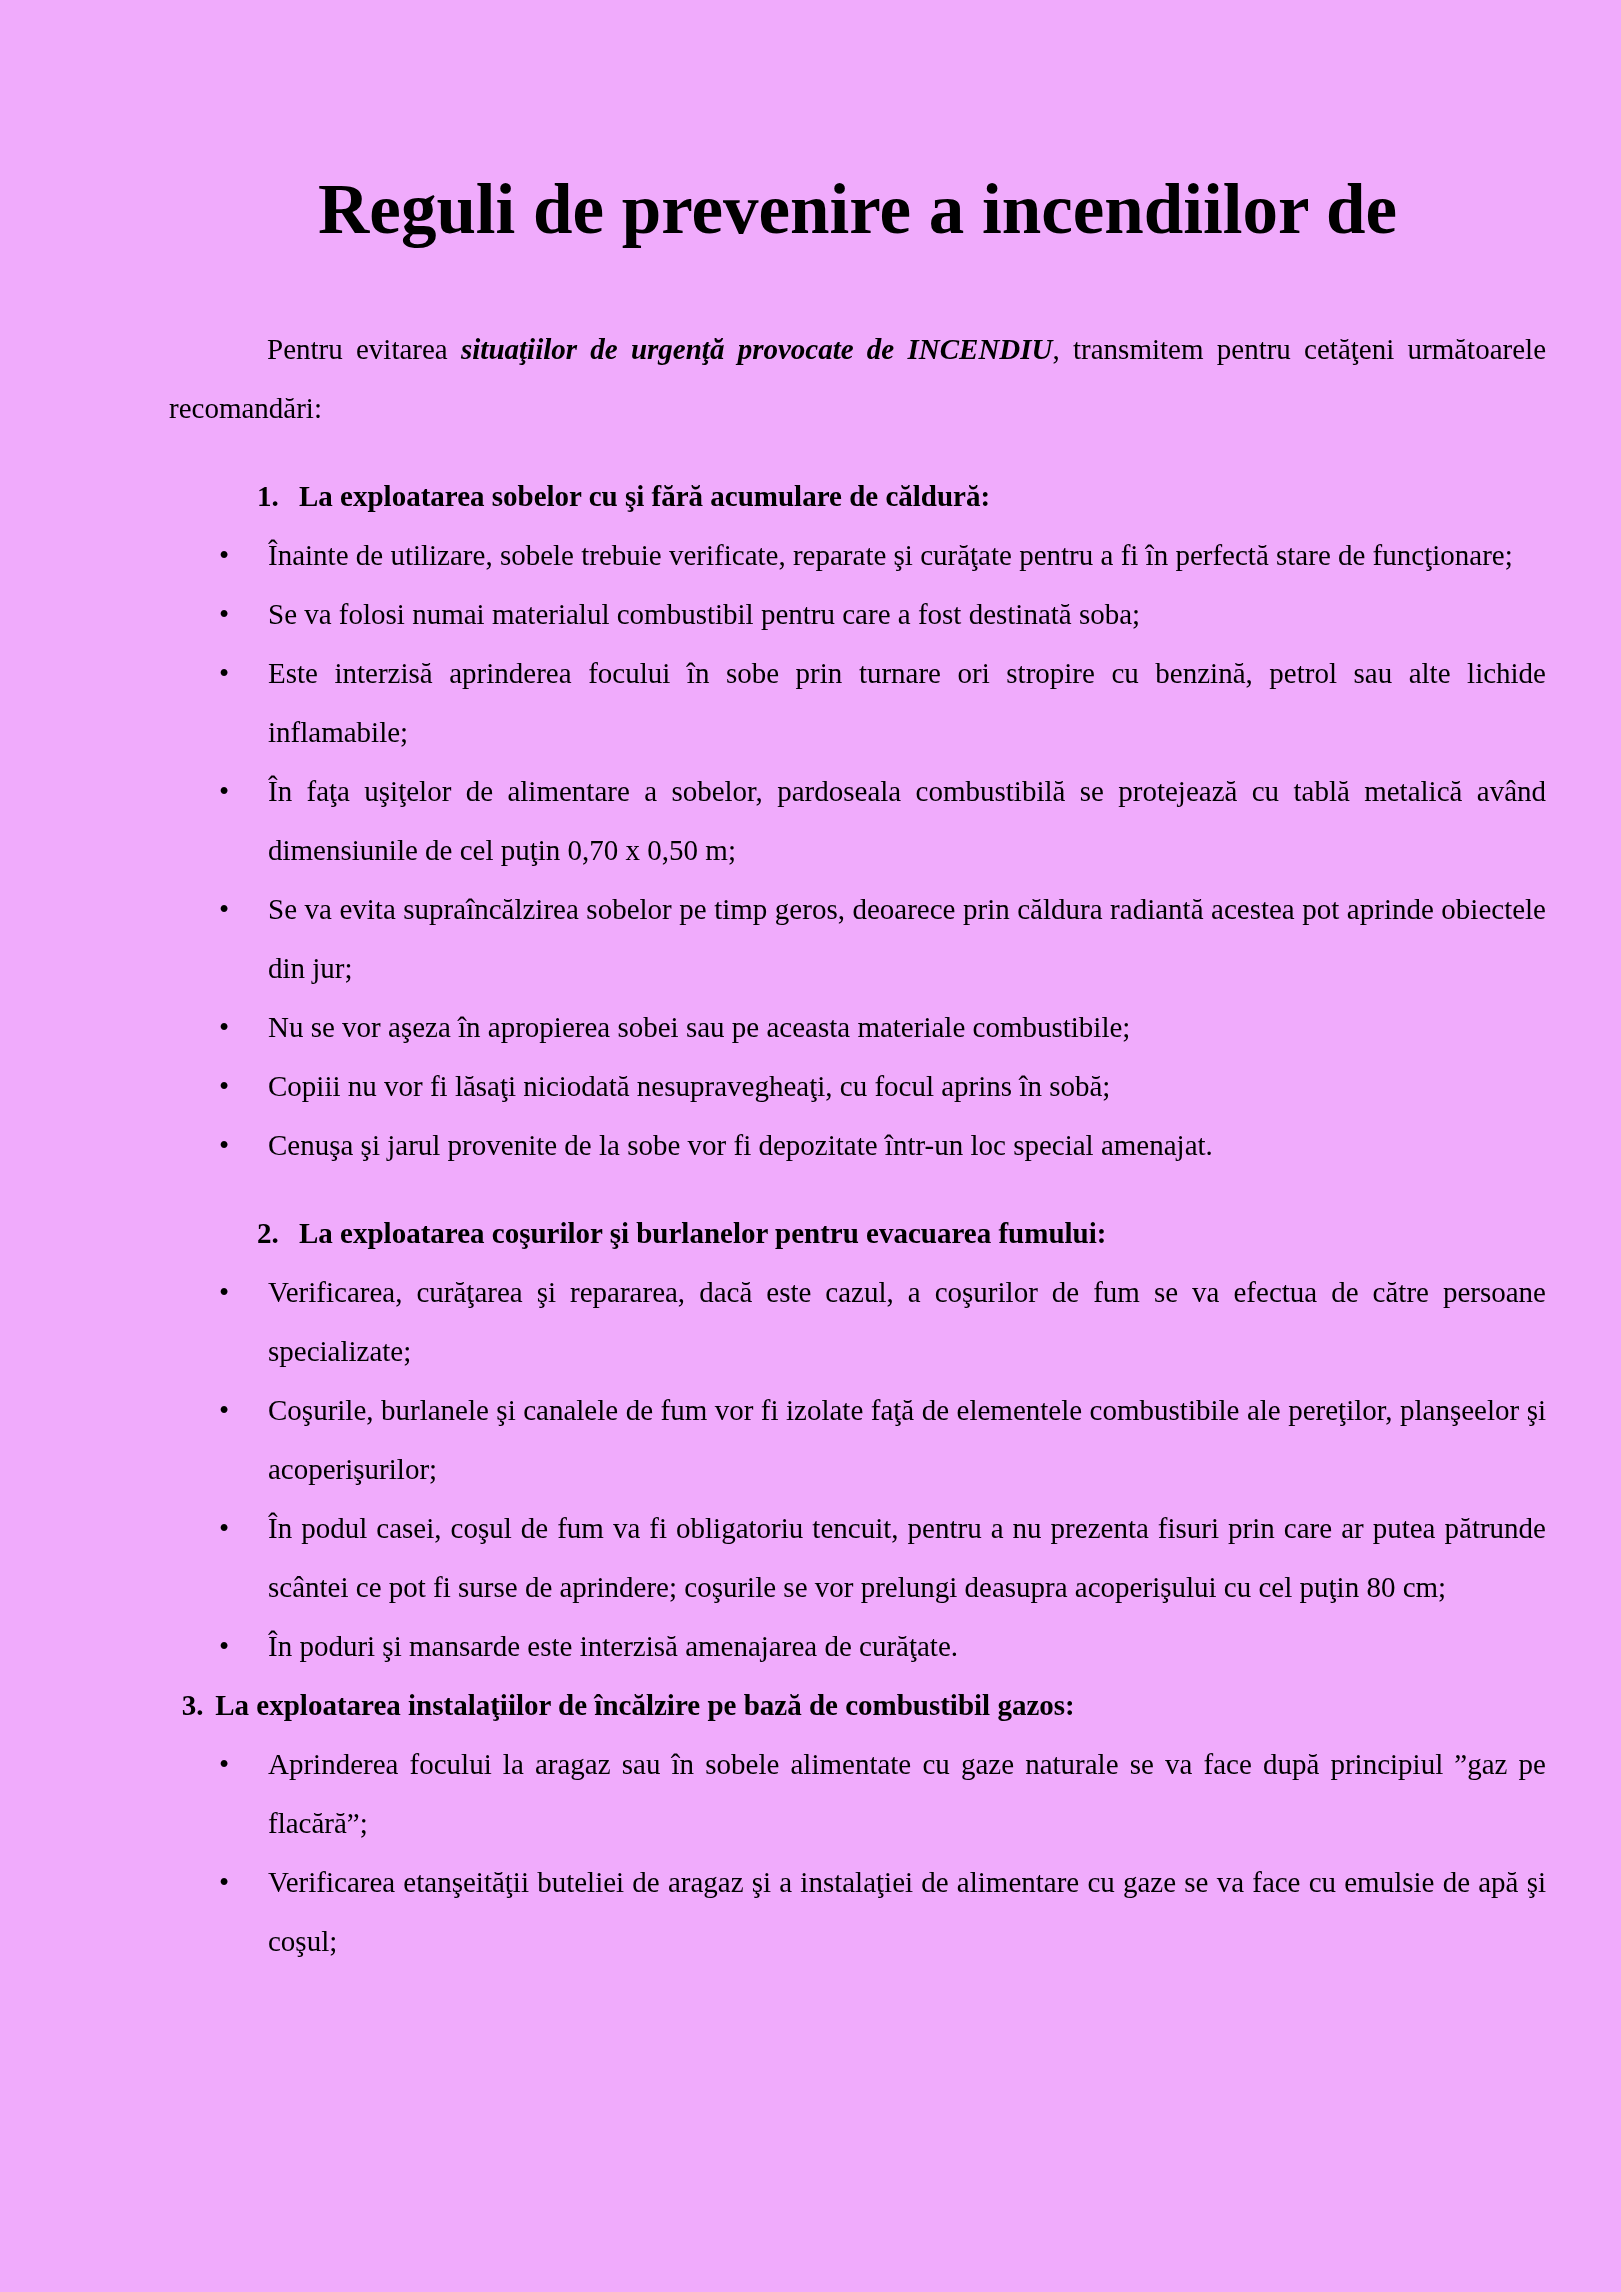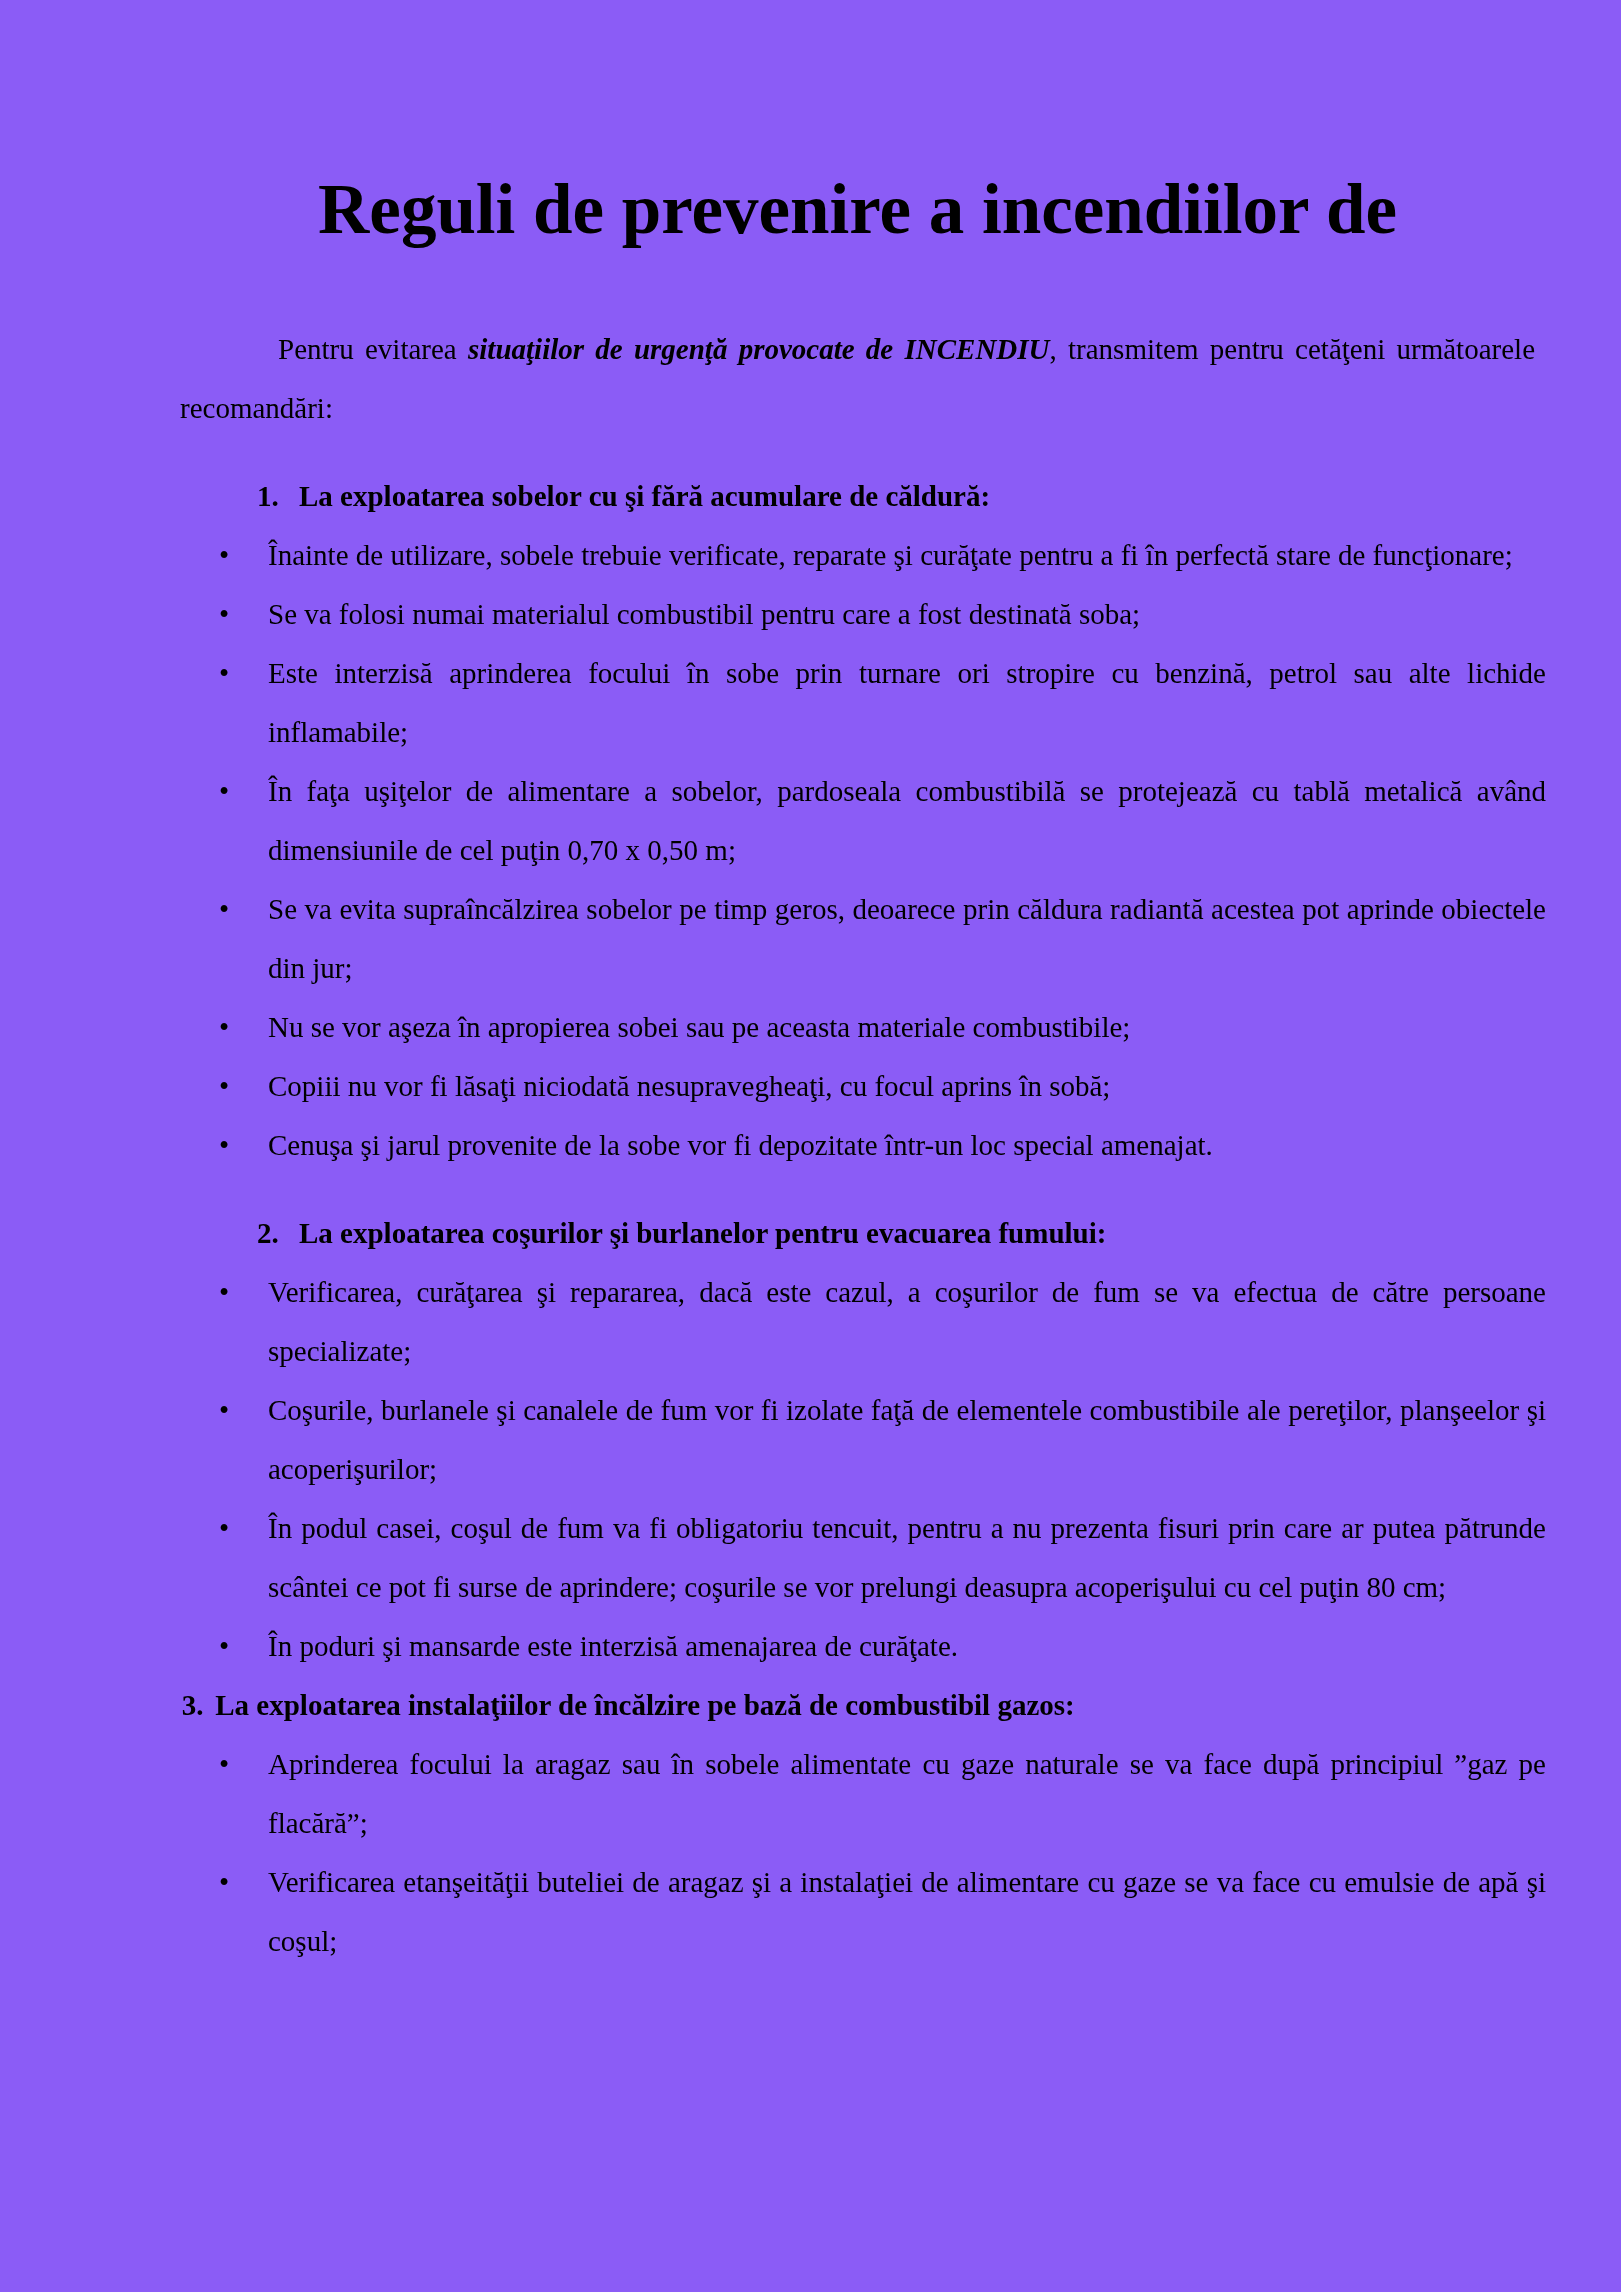--- a/index.html
+++ b/index.html
@@ -5,36 +5,36 @@
   html, body {
     margin: 0;
     padding: 0;
     background: #ffffff;
   }
   .page {
     position: relative;
     width: 1621px;
     min-height: 2293px;
     box-sizing: border-box;
-    background: #8b5cf6;
+    background: #f0abfc;
     color: #000000;
     font-family: "Liberation Serif", "DejaVu Serif", serif;
     font-size: 29px;
     line-height: 59px;
     padding: 142px 75px 39px 169px;
   }
   .title {
     font-size: 71px;
     line-height: 135px;
     font-weight: bold;
     text-align: center;
     margin: 0 0 43px 0;
   }
   .intro {
-    margin: 11px;
+    margin: 0;
     text-align: justify;
     text-indent: 98px;
   }
   .intro .em {
     font-weight: bold;
     font-style: italic;
   }
   .num-heading {
     display: flex;
     font-weight: bold;

